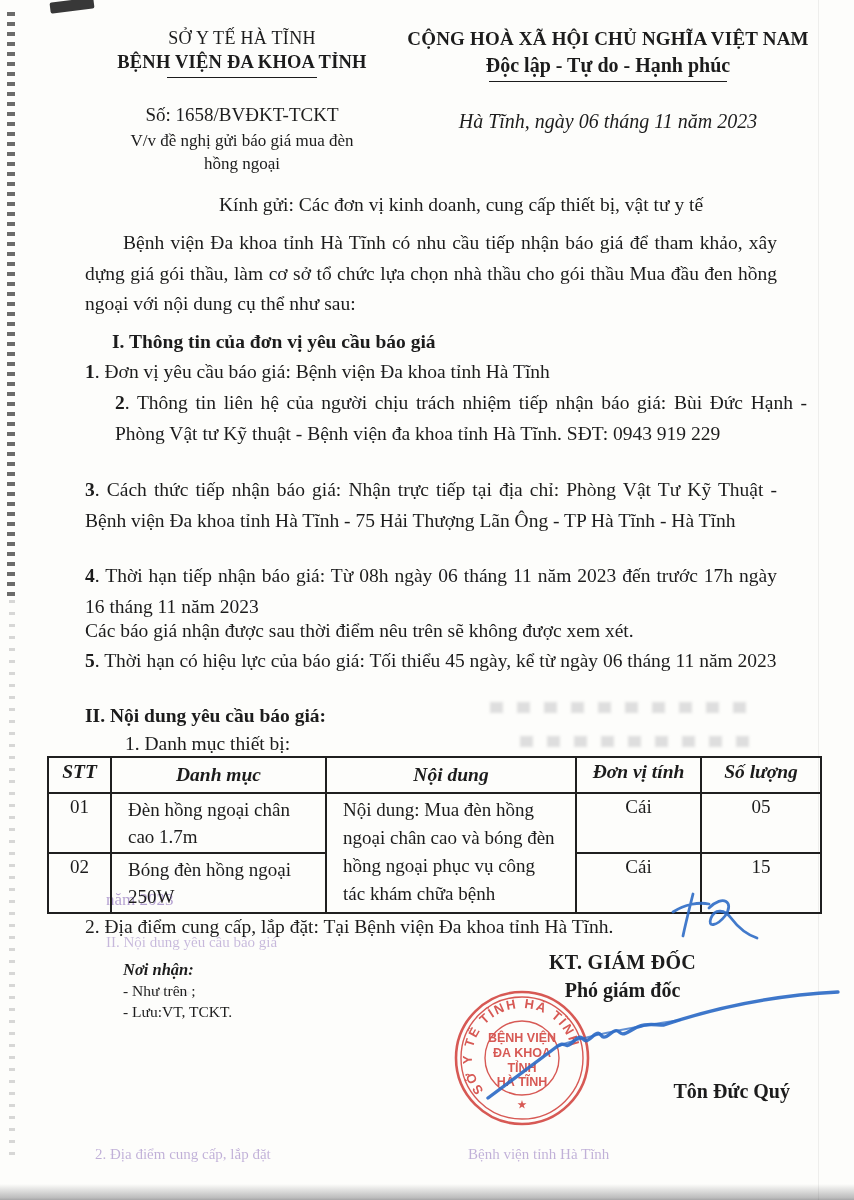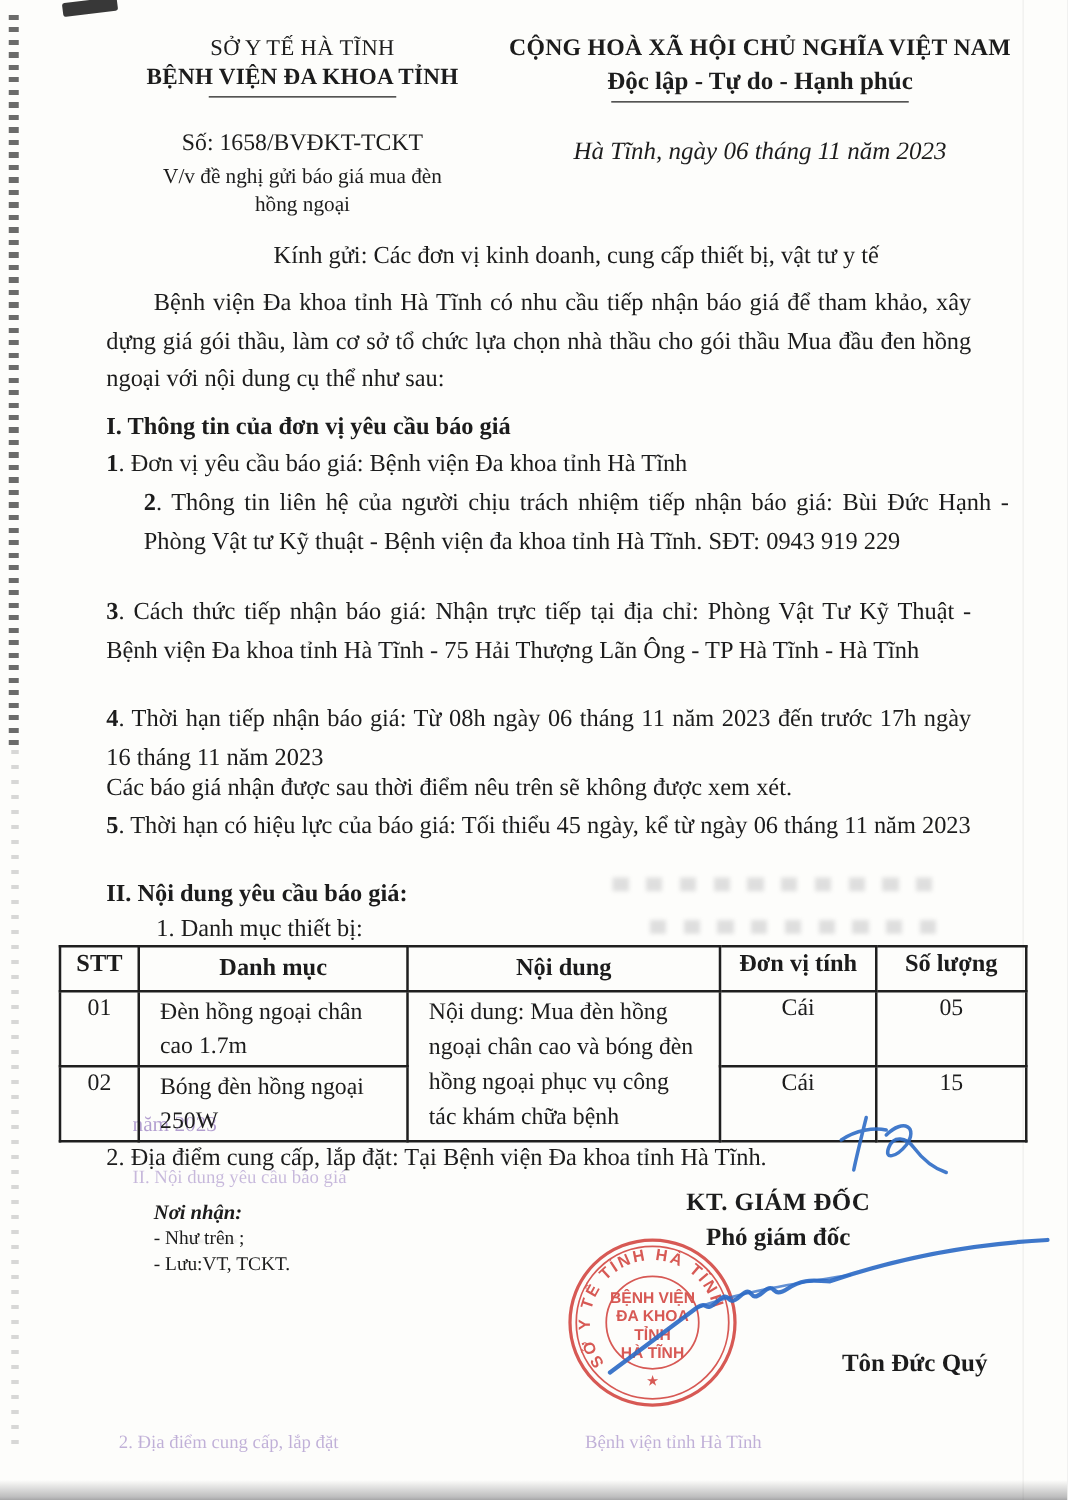--- a/index.html
+++ b/index.html
@@ -20,21 +20,21 @@
   .nat-line1{font-size:19px;font-weight:bold;letter-spacing:.2px;}
   .nat-line2{font-size:20px;font-weight:bold;margin-top:4px;}
   .nat-underline{width:238px;height:0;border-bottom:1.8px solid #1c1c1c;margin:4px auto 0;}
   .place-date{font-size:20px;font-style:italic;margin-top:28px;}
   
   .main{position:absolute;left:85px;top:0;width:692px;}
   .para{position:absolute;margin:0;font-size:19.5px;line-height:30.5px;text-align:justify;width:692px;}
   .kinh-gui{top:190px;text-align:center;padding-left:60px;width:632px;}
   .p-open{top:228px;text-indent:38px;font-family:Liberation Serif, serif;}
   .sec-title{font-weight:bold;text-align:left;}
-  .sec1{top:327px;}
+  .sec1{top:327px;margin-left:27px;}
   .item1{top:357px;}
   .item2{top:388px;margin-left:30px;}
   .item3{top:475px;}
   .item4{top:561px;}
   .note4{top:616px;text-align:left;}
   .item5{top:646px;}
   .sec2{top:701px;}
   .list1{top:729px;left:40px;text-align:left;}
   .item-loc{top:912px;text-align:left;}
   
@@ -42,21 +42,21 @@
   table.quote{border-collapse:collapse;table-layout:fixed;width:744px;background:transparent;}
   table.quote td,table.quote th{
     border:2px solid #1f1f1f;font-size:19px;padding:2px 16px;overflow:hidden;
   }
   table.quote th{font-weight:bold;text-align:center;padding:3px 2px;font-size:19.5px;}
   .c-stt{width:57px;text-align:center;vertical-align:top;padding-top:6px;}
   .c-dm{width:209px;text-align:left;vertical-align:top;padding:5px 4px 2px 12px;line-height:27px;}
   .c-nd{width:244px;text-align:left;vertical-align:top;padding:4px 6px 2px 10px;line-height:28px;}
   .c-dvt{width:119px;text-align:center;vertical-align:top;padding-top:8px;}
   .c-sl{width:114px;text-align:center;vertical-align:top;padding-top:8px;}
-  tr.r1{height:57px;} tr.r2{height:54px;} tr.rh{height:28px;}
+  tr.r1{height:57px;} tr.r2{height:54px;} tr.rh{height:28px;font-style:italic;}
   
   .noi-nhan{position:absolute;left:123px;top:960px;font-size:16px;}
   .noi-nhan-title{font-weight:bold;font-style:italic;font-size:16.5px;}
   .noi-nhan-item{font-size:15.5px;line-height:21px;}
   .sig-block{position:absolute;left:495px;top:951px;width:255px;text-align:center;}
   .sig-title{font-size:20px;font-weight:bold;letter-spacing:.3px;}
   .sig-subtitle{font-size:20px;font-weight:bold;margin-top:5px;}
   .sig-name{position:absolute;left:540px;top:1080px;width:250px;text-align:right;font-size:20px;font-weight:bold;}
   .stamp{position:absolute;left:452px;top:988px;width:140px;height:140px;opacity:.88;}
   .signature-svg{position:absolute;left:440px;top:968px;width:410px;height:145px;}

